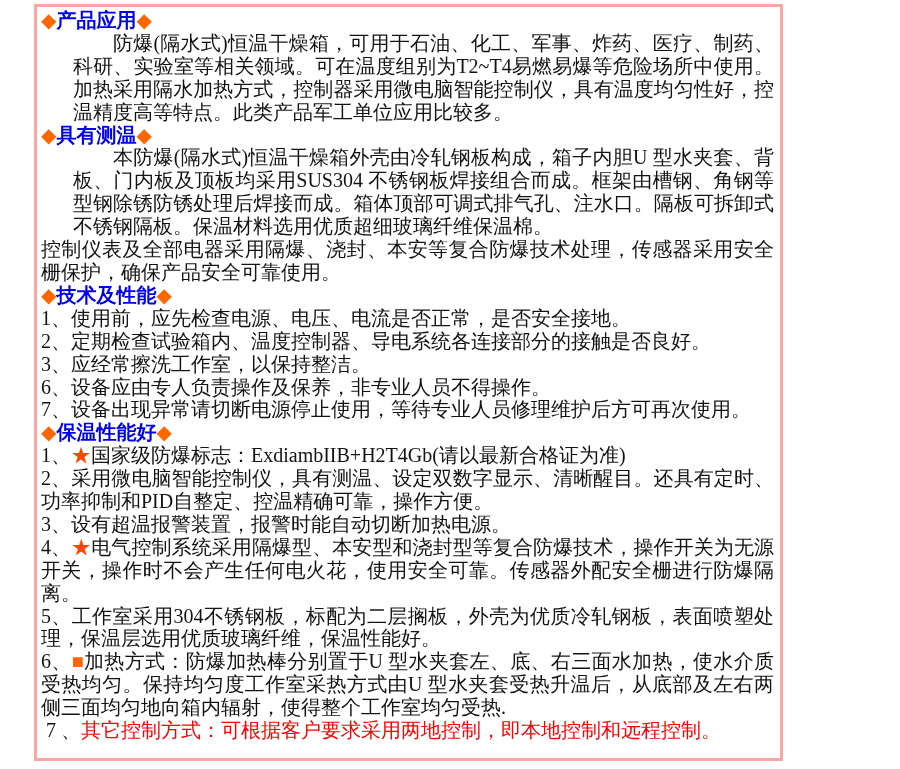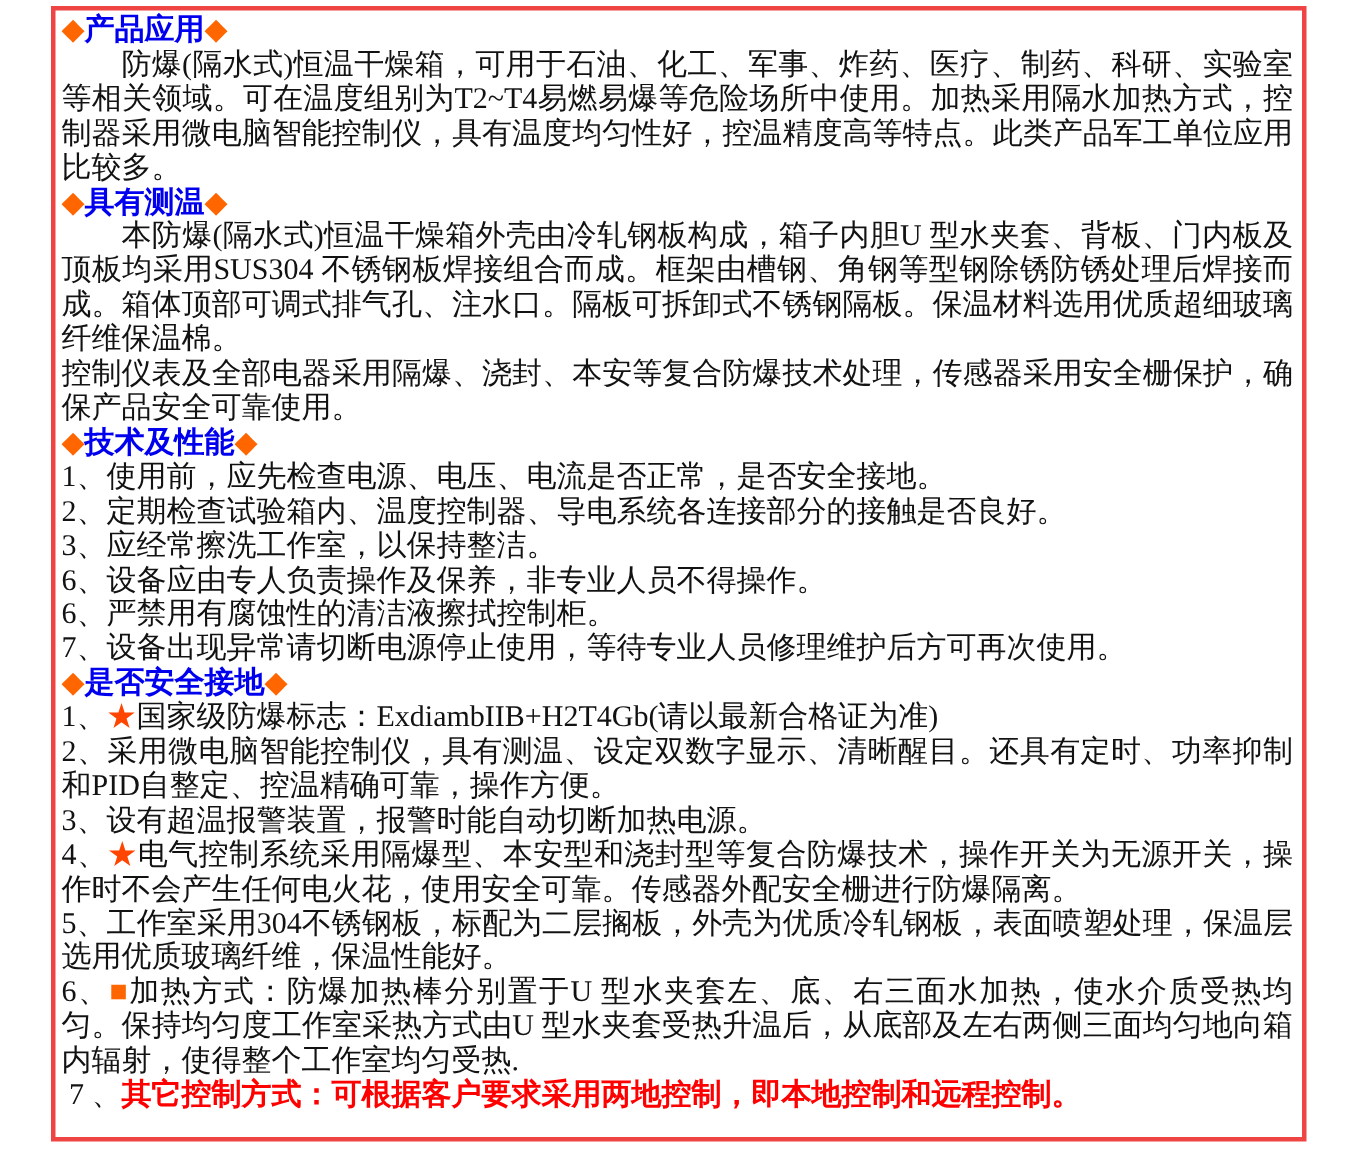--- a/index.html
+++ b/index.html
@@ -1,54 +1,53 @@
 <!DOCTYPE html>
 <html><head>
 <meta charset="utf-8">
 <style>
   * { margin:0; padding:0; box-sizing:border-box; }
   html,body { width:900px; height:769px; background:#ffffff; }
   body { font-family:"Liberation Serif","DejaVu Serif",serif; color:#121212; position:relative; }
   .frame {
-    position:absolute; left:34px; top:4px; width:837px; height:757px;
-    border:3px solid #ef4444; background:#ffffff;
+    position:absolute; left:34px; top:4px; width:749px; height:757px;
+    border:3px solid #fca5a5; background:#ffffff;
     padding:2px 6px 0 4px; overflow:hidden;
   }
   .para, .heading {
     font-size:20px; line-height:22.9px;
     white-space:pre-wrap; text-align:justify;
   }
-  .indent { text-indent:2em; }
+  .indent { text-indent:2em;margin-left:32px; }
   .heading { font-weight:bold; color:#0000ee; }
   .diamond { color:#ff6600; }
   .star { color:#ff4500; }
   .square { color:#ff6600; }
-  .red { color:#fe0000; font-weight:bold; }
+  .red { color:#fe0000; font-weight:normal; }
 </style>
 </head>
 <body>
 
 <div class="frame">
 
   <p class="heading"><span class="diamond">◆</span><span>产品应用</span><span class="diamond">◆</span></p>
   <p class="para indent">防爆(隔水式)恒温干燥箱，可用于石油、化工、军事、炸药、医疗、制药、科研、实验室等相关领域。可在温度组别为T2~T4易燃易爆等危险场所中使用。加热采用隔水加热方式，控制器采用微电脑智能控制仪，具有温度均匀性好，控温精度高等特点。此类产品军工单位应用比较多。</p>
 
   <p class="heading"><span class="diamond">◆</span><span>具有测温</span><span class="diamond">◆</span></p>
   <p class="para indent">本防爆(隔水式)恒温干燥箱外壳由冷轧钢板构成，箱子内胆U 型水夹套、背板、门内板及顶板均采用SUS304 不锈钢板焊接组合而成。框架由槽钢、角钢等型钢除锈防锈处理后焊接而成。箱体顶部可调式排气孔、注水口。隔板可拆卸式不锈钢隔板。保温材料选用优质超细玻璃纤维保温棉。</p>
   <p class="para">控制仪表及全部电器采用隔爆、浇封、本安等复合防爆技术处理，传感器采用安全栅保护，确保产品安全可靠使用。</p>
 
   <p class="heading"><span class="diamond">◆</span><span>技术及性能</span><span class="diamond">◆</span></p>
   <p class="para">1、使用前，应先检查电源、电压、电流是否正常，是否安全接地。</p>
   <p class="para">2、定期检查试验箱内、温度控制器、导电系统各连接部分的接触是否良好。</p>
   <p class="para">3、应经常擦洗工作室，以保持整洁。</p>
   <p class="para">6、设备应由专人负责操作及保养，非专业人员不得操作。</p>
-  <p class="para">6、严禁用有腐蚀性的清洁液擦拭控制柜。</p>
   <p class="para">7、设备出现异常请切断电源停止使用，等待专业人员修理维护后方可再次使用。</p>
 
-  <p class="heading"><span class="diamond">◆</span><span>是否安全接地</span><span class="diamond">◆</span></p>
+  <p class="heading"><span class="diamond">◆</span><span>保温性能好</span><span class="diamond">◆</span></p>
 
   <p class="para"><span>1、</span><span class="star">★</span><span>国家级防爆标志：ExdiambIIB+H2T4Gb(请以最新合格证为准)</span></p>
   <p class="para"><span>2、</span><span>采用微电脑智能控制仪，具有测温、设定双数字显示、清晰醒目。还具有定时、功率抑制和PID自整定、控温精确可靠，操作方便。</span></p>
   <p class="para"><span>3、</span><span>设有超温报警装置，报警时能自动切断加热电源。</span></p>
   <p class="para"><span>4、</span><span class="star">★</span><span>电气控制系统采用隔爆型、本安型和浇封型等复合防爆技术，操作开关为无源开关，操作时不会产生任何电火花，使用安全可靠。传感器外配安全栅进行防爆隔离。</span></p>
   <p class="para"><span>5、</span><span>工作室采用304不锈钢板，标配为二层搁板，外壳为优质冷轧钢板，表面喷塑处理，保温层选用优质玻璃纤维，保温性能好。</span></p>
   <p class="para"><span>6、</span><span class="square">■</span><span>加热方式：防爆加热棒分别置于U 型水夹套左、底、右三面水加热，使水介质受热均匀。保持均匀度工作室采热方式由U 型水夹套受热升温后，从底部及左右两侧三面均匀地向箱内辐射，使得整个工作室均匀受热.</span></p>
   <p class="para"><span> 7 、</span><span class="red">其它控制方式：可根据客户要求采用两地控制，即本地控制和远程控制。</span></p>
 
 </div>

